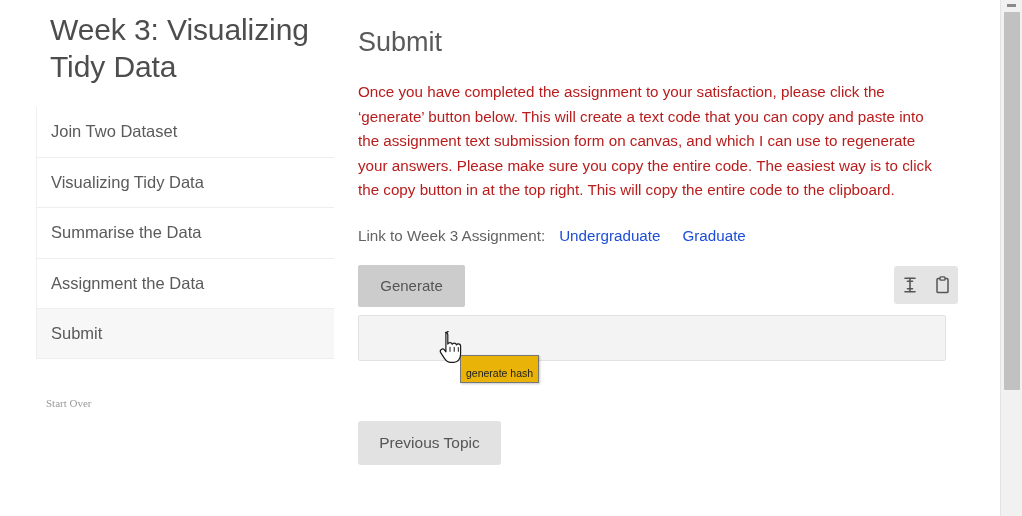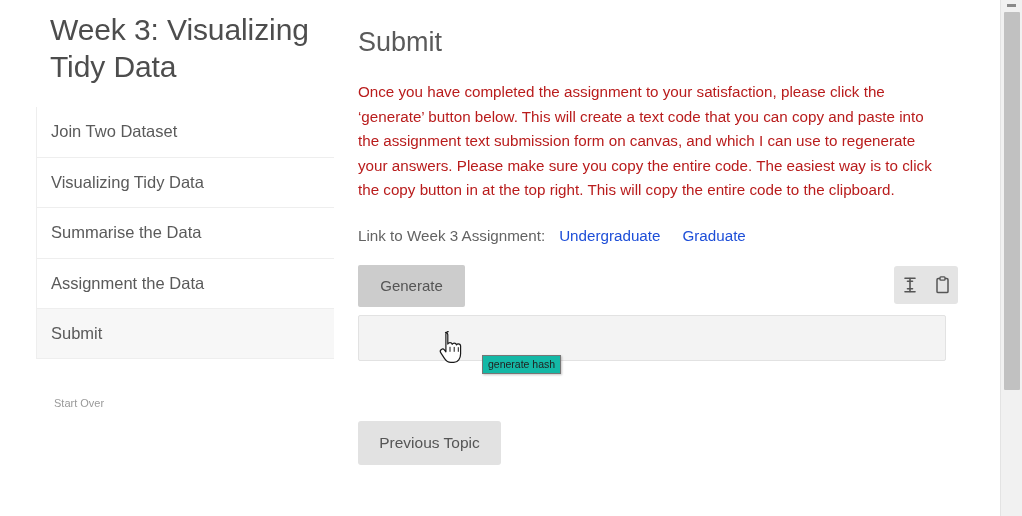--- a/index.html
+++ b/index.html
@@ -65,25 +65,26 @@
     cursor: pointer;
     white-space: nowrap;
   }
   .nav-item:first-child { border-top: none; }
   .nav-item.active {
     background: #f7f7f7;
     border-bottom: 1px solid #eeeeee;
   }
 
   #start-over {
-    margin: 22px 0 0 18px;
+    margin: 22px 0 0 10px;
     font-size: 11px;
     color: #9a9a9a;
     cursor: pointer;
     display: inline-block;
+    font-family: Liberation Serif, serif;
   }
 
   
   #main {
     position: absolute;
     left: 358px;
     top: 0;
     width: 600px;
   }
 
@@ -169,30 +170,29 @@
     justify-content: center;
     cursor: pointer;
   }
   .tool-icon svg { display: block; }
 
   
   #tooltip {
     position: absolute;
     left: 460px;
     top: 355px;
-    background: #14b8a6;
+    background: #eab308;
     border: 1px solid #767676;
     box-shadow: 1px 1px 2px rgba(0,0,0,0.22);
     font-size: 10.5px;
     color: #222222;
-    padding: 1px 5px 2px 5px;
+    padding: 10px 5px 2px 5px;
     line-height: 1.35;
     white-space: nowrap;
     z-index: 40;
-    margin-left: 22px;
   }
 
   
   #cursor {
     position: absolute;
     left: 437px;
     top: 331px;
     width: 30px;
     height: 36px;
     z-index: 50;

